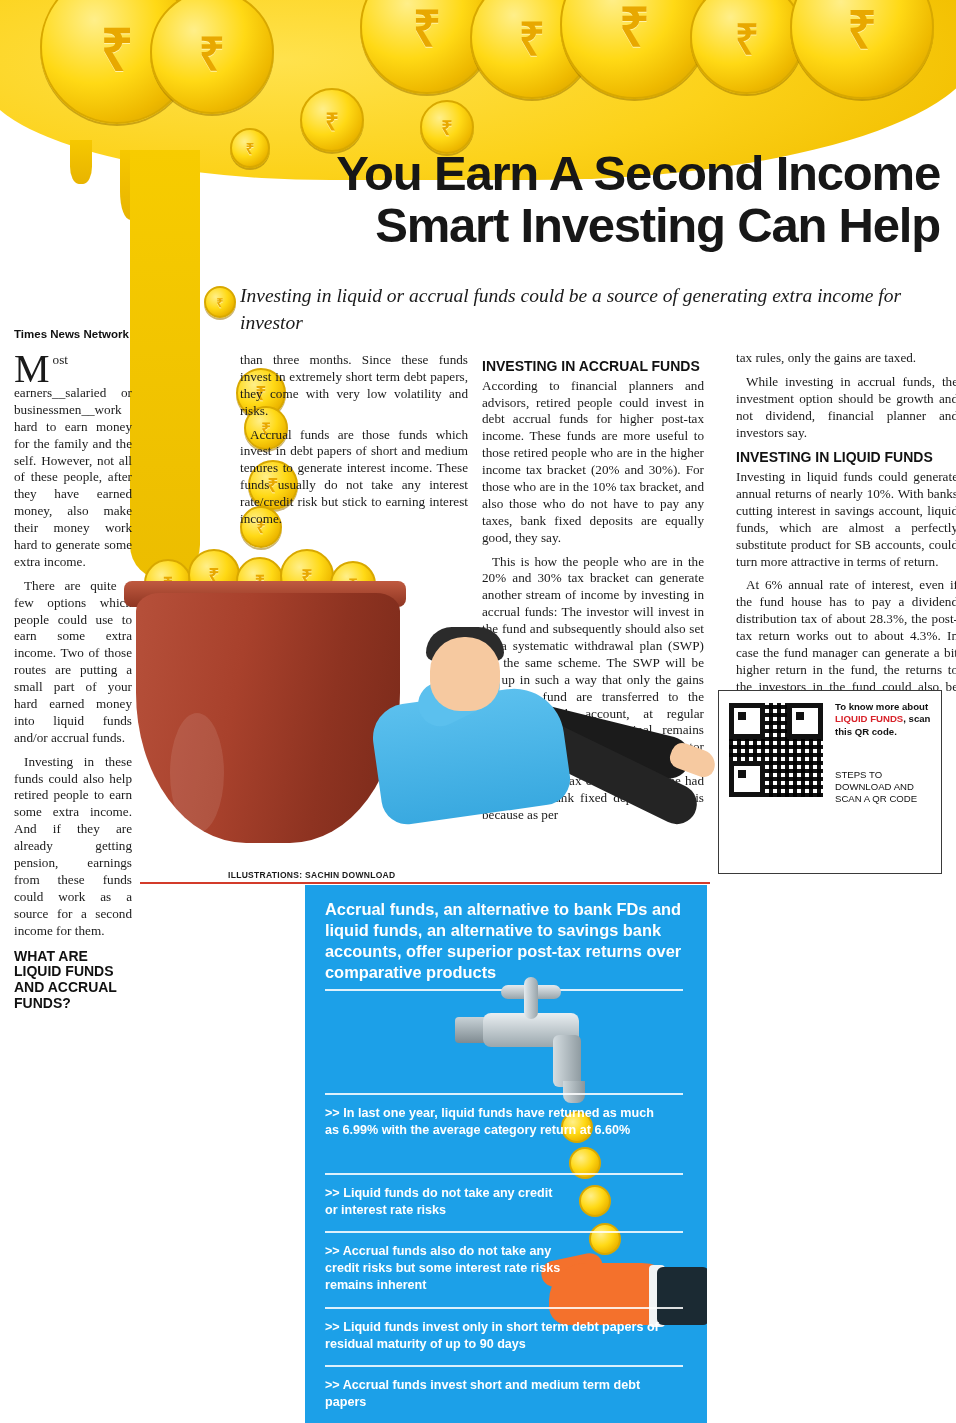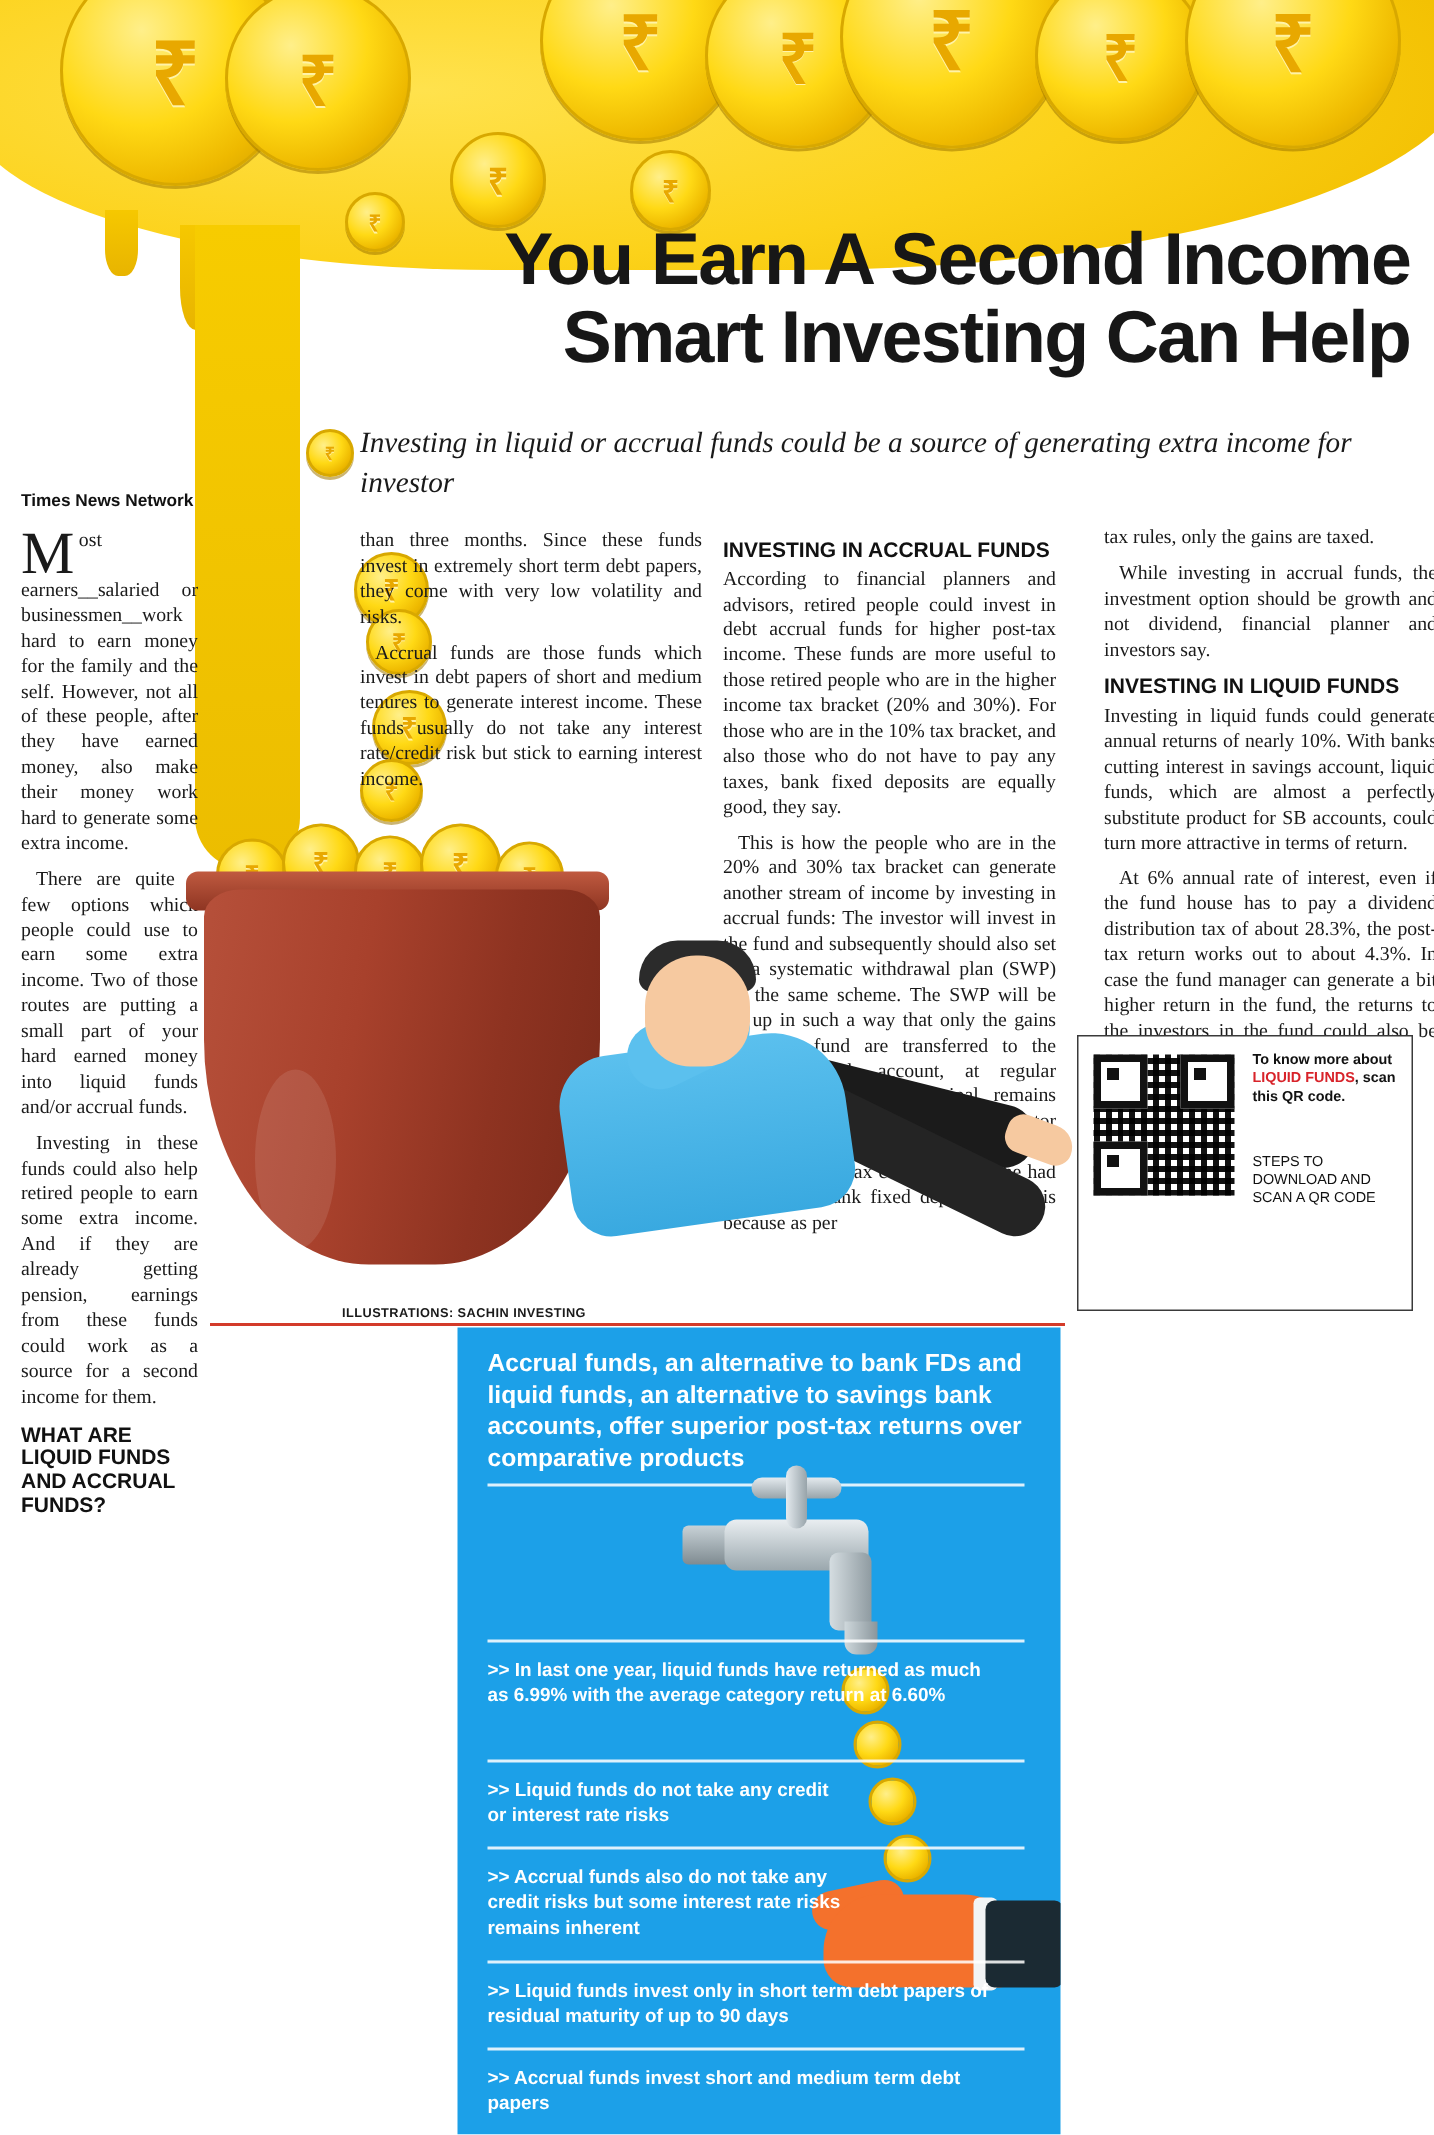--- a/index.html
+++ b/index.html
@@ -526,21 +526,21 @@
     <div class="pot-gloss"></div>
   </div>
   <div class="man-leg1"></div>
   <div class="man-leg2"></div>
   <div class="man-shoe"></div>
   <div class="man-body"></div>
   <div class="man-arm"></div>
   <div class="man-hair"></div>
   <div class="man-head"></div>
 </div>
-<div class="illus-credit">ILLUSTRATIONS: SACHIN INVESTING</div>
+<div class="illus-credit">ILLUSTRATIONS: SACHIN DOWNLOAD</div>
 <div class="red-rule"></div>
 
 <div class="qr-box">
   <div class="qr-code">
     <div class="qr-eye" style="left:0; top:0;">
         <i></i>
       </div>
     <div class="qr-eye" style="right:0; top:0;">
         <i></i>
       </div>

